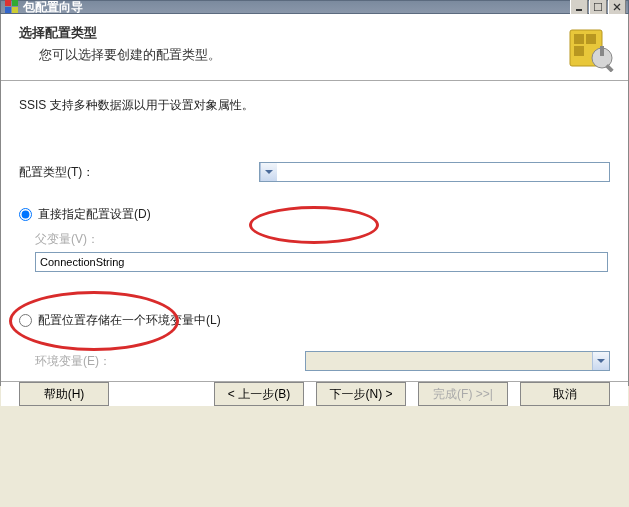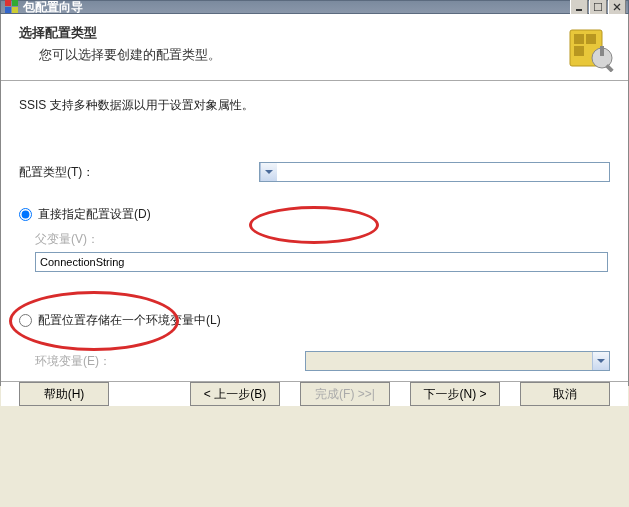--- a/index.html
+++ b/index.html
@@ -110,21 +110,21 @@
     .env-row { display: flex; align-items: center; margin-left: 16px; }
     .env-row label { width: 270px; color: #aaa; }
 
     .footer {
       border-top: 1px solid #aaa;
       height: 50px;
       background: #fff;
       display: flex;
       align-items: center;
       padding: 0 18px;
-      gap: 20px;
+      gap: 12px;
     }
     .footer .spacer { flex: 1; }
     .btn {
       min-width: 90px; height: 24px;
       background: #ece9d8;
       border: 1px solid #888;
       font-size: 12px;
       padding: 0 10px;
       color: #000;
     }
@@ -231,18 +231,18 @@
         <div class="sel-btn"></div>
       </div>
     </div>
 
   </div>
 
   <div class="footer">
     <button class="btn">帮助(H)</button>
     <div class="spacer"></div>
     <button class="btn">&lt; 上一步(B)</button>
+    <button class="btn">下一步(N) &gt;</button>
     <button class="btn" disabled="">完成(F) &gt;&gt;|</button>
-    <button class="btn">下一步(N) &gt;</button>
     <button class="btn">取消</button>
   </div>
 
 </div>
 
 </body></html>

